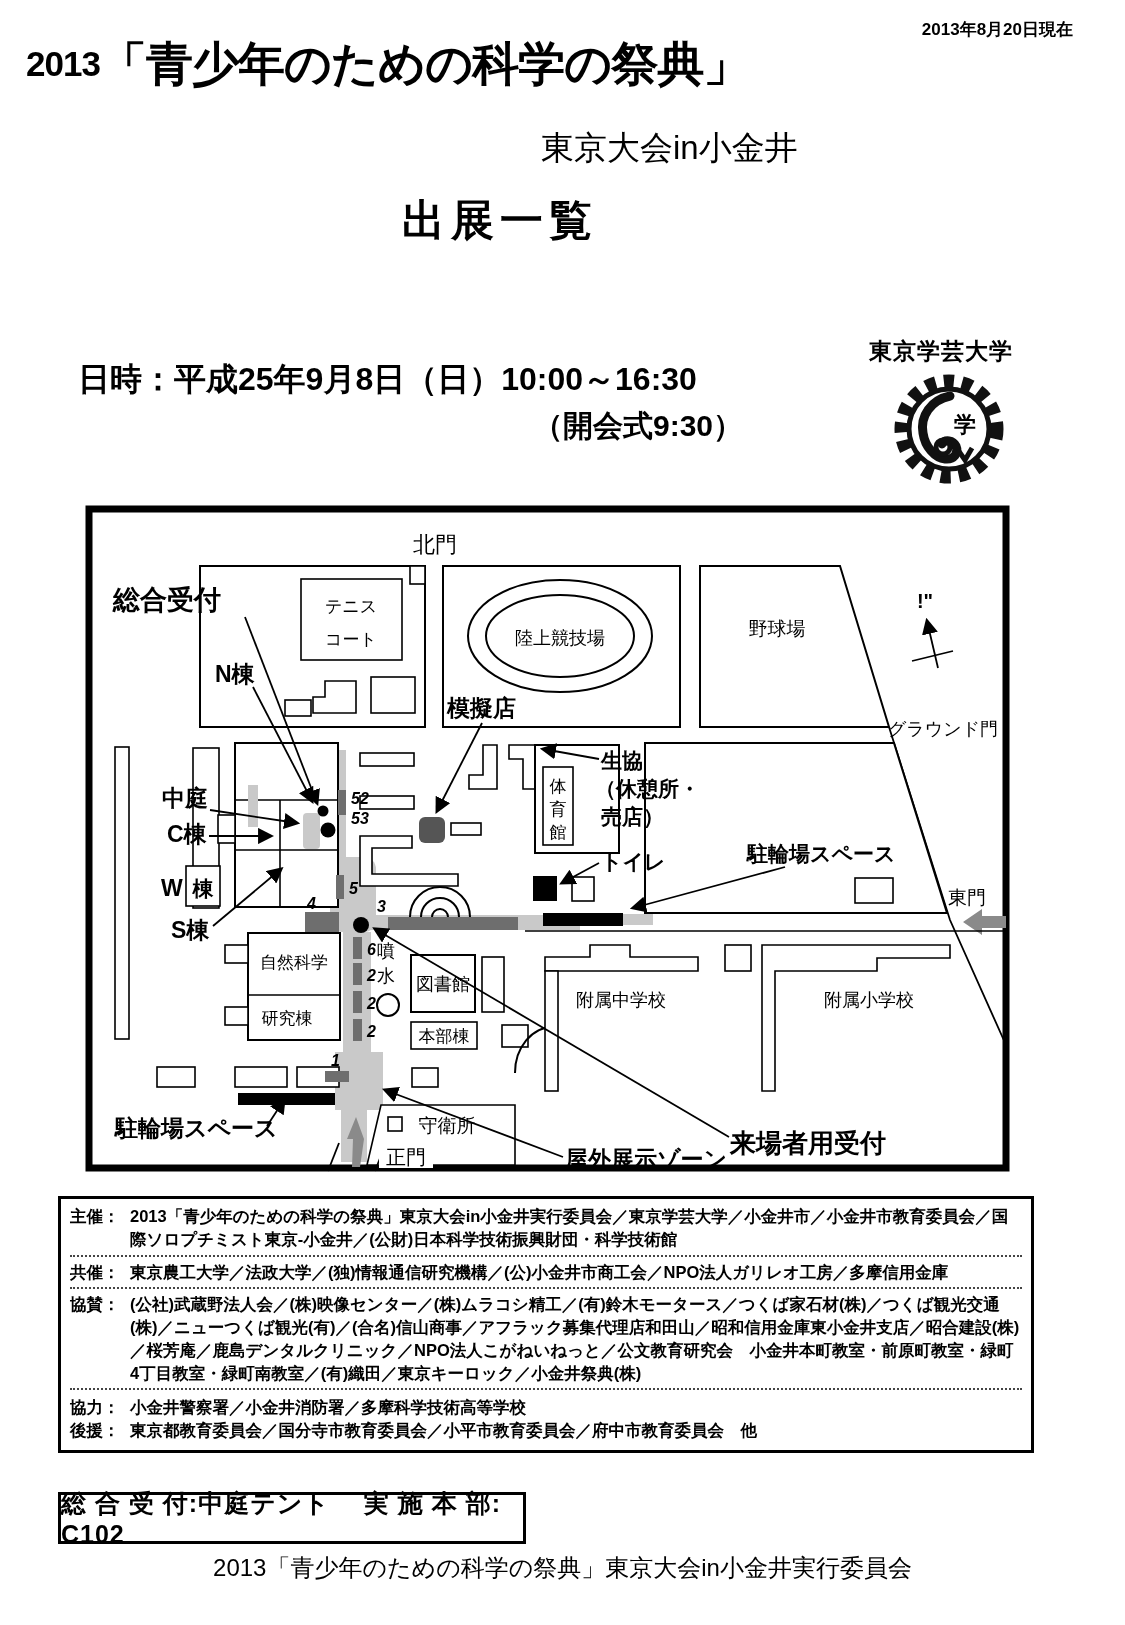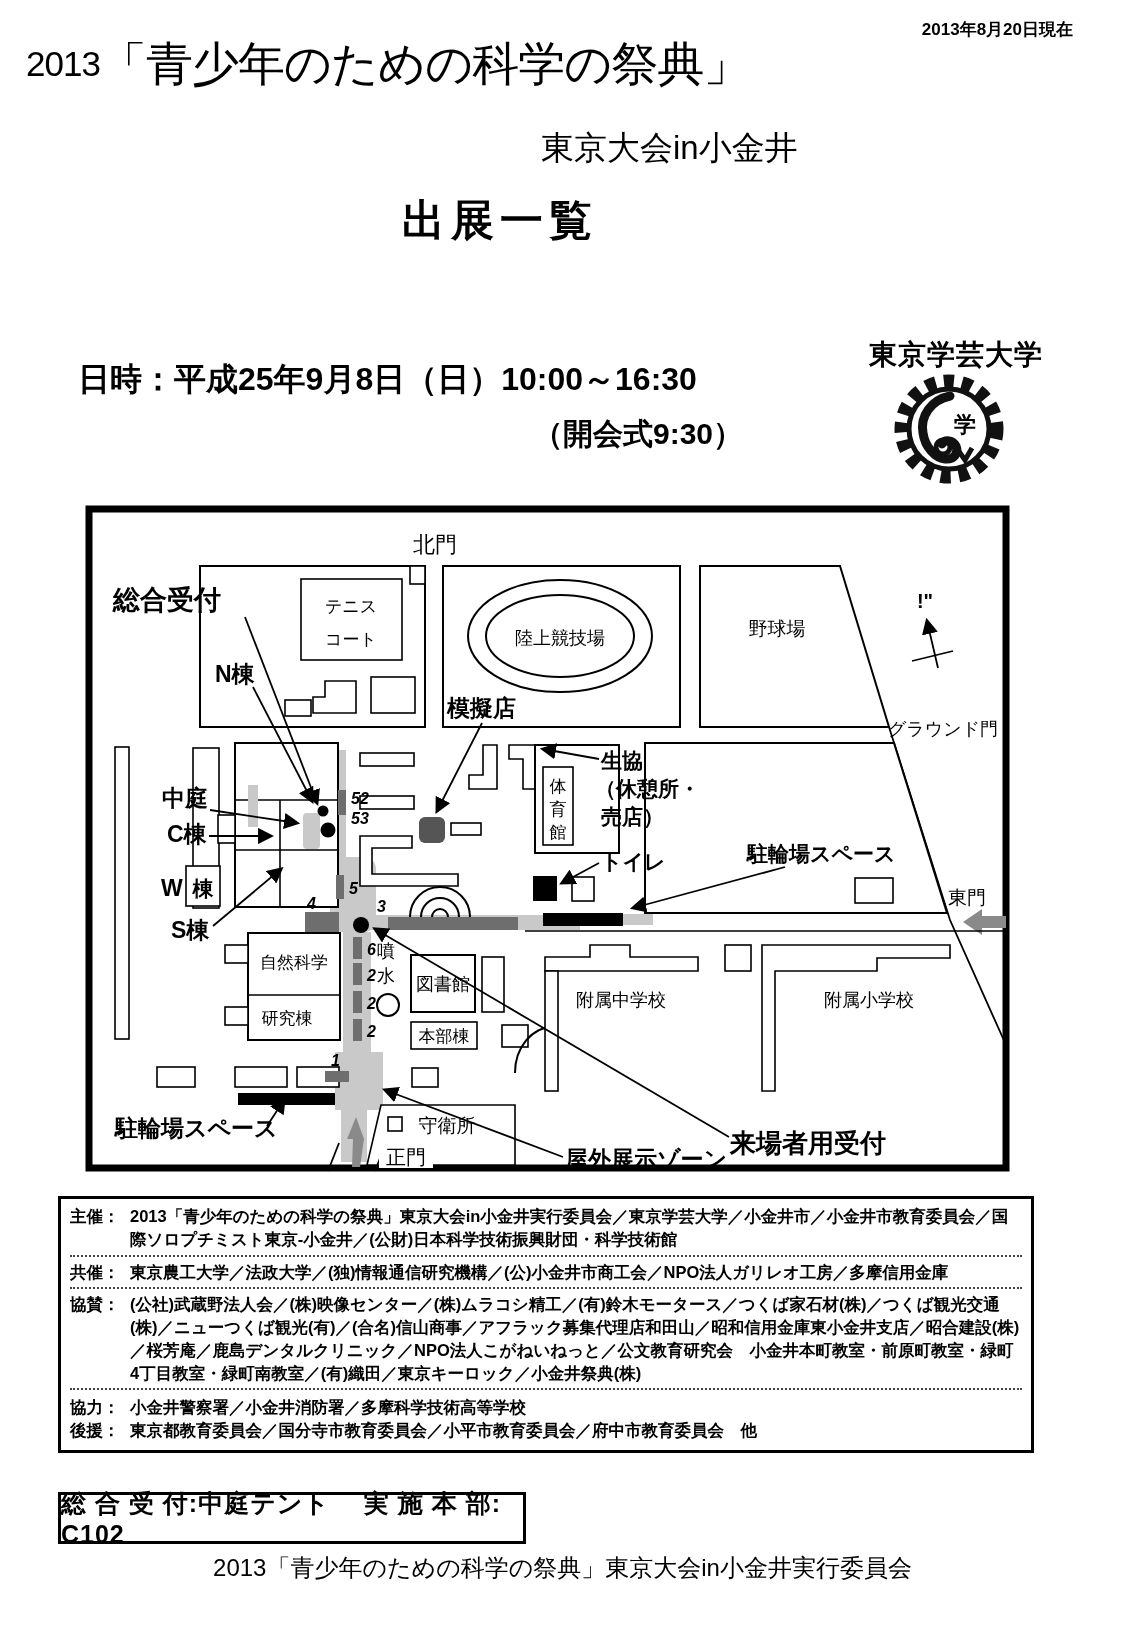--- a/index.html
+++ b/index.html
@@ -1,29 +1,29 @@
 <!DOCTYPE html>
 <html><head>
 <meta charset="utf-8">
 <style>
   html,body{margin:0;padding:0;background:#fff;}
   body{width:1125px;height:1625px;position:relative;overflow:hidden;
        font-family:"Liberation Sans","DejaVu Sans",sans-serif;color:#000;}
   .abs{position:absolute;}
   .date-note{top:18px;right:52px;font-size:17px;font-weight:bold;}
-  .title-line{top:40px;left:26px;display:flex;align-items:flex-end;font-weight:normal;letter-spacing:-1px;}
+  .title-line{top:40px;left:26px;display:flex;align-items:flex-end;font-weight:bold;letter-spacing:-1px;}
   .title-year{font-size:35px;line-height:1;padding-bottom:6px;}
   .title-main{font-size:47px;line-height:1;}
   .subtitle{top:126px;left:541px;font-size:33px;font-weight:normal;}
   .list-heading{top:192px;left:402px;font-size:43px;font-weight:bold;letter-spacing:6px;}
   .info{top:358px;left:78px;font-weight:bold;}
   .info-line1{font-size:32px;letter-spacing:0px;}
-  .info-line2{font-size:30px;margin-left:455px;margin-top:12px;}
+  .info-line2{font-size:30px;margin-left:455px;margin-top:4px;}
   .info-line3{font-size:32px;margin-top:4px;}
-  .uni-name{top:336px;left:869px;font-size:28px;font-weight:bold;letter-spacing:1px;}
+  .uni-name{top:336px;left:869px;font-size:23px;font-weight:bold;letter-spacing:1px;}
   .emblem{top:370px;left:890px;}
   .map-wrap{top:505px;left:85px;width:925px;height:667px;}
   svg text{fill:#000;}
   .blk{fill:#fff;stroke:#000;stroke-width:2;}
   .blk-thin{fill:#fff;stroke:#000;stroke-width:1.6;}
   .lbl-b{font-weight:bold;font-family:"Liberation Sans","DejaVu Sans",sans-serif;}
   .lbl-s{font-family:"Liberation Serif","DejaVu Serif",serif;}
   .mk{font-style:italic;font-weight:bold;font-size:16px;}
   .aline{stroke:#000;stroke-width:1.8;fill:none;}
   .org-box{top:1196px;left:58px;width:952px;border:3px solid #000;padding:6px 9px 8px 9px;}

